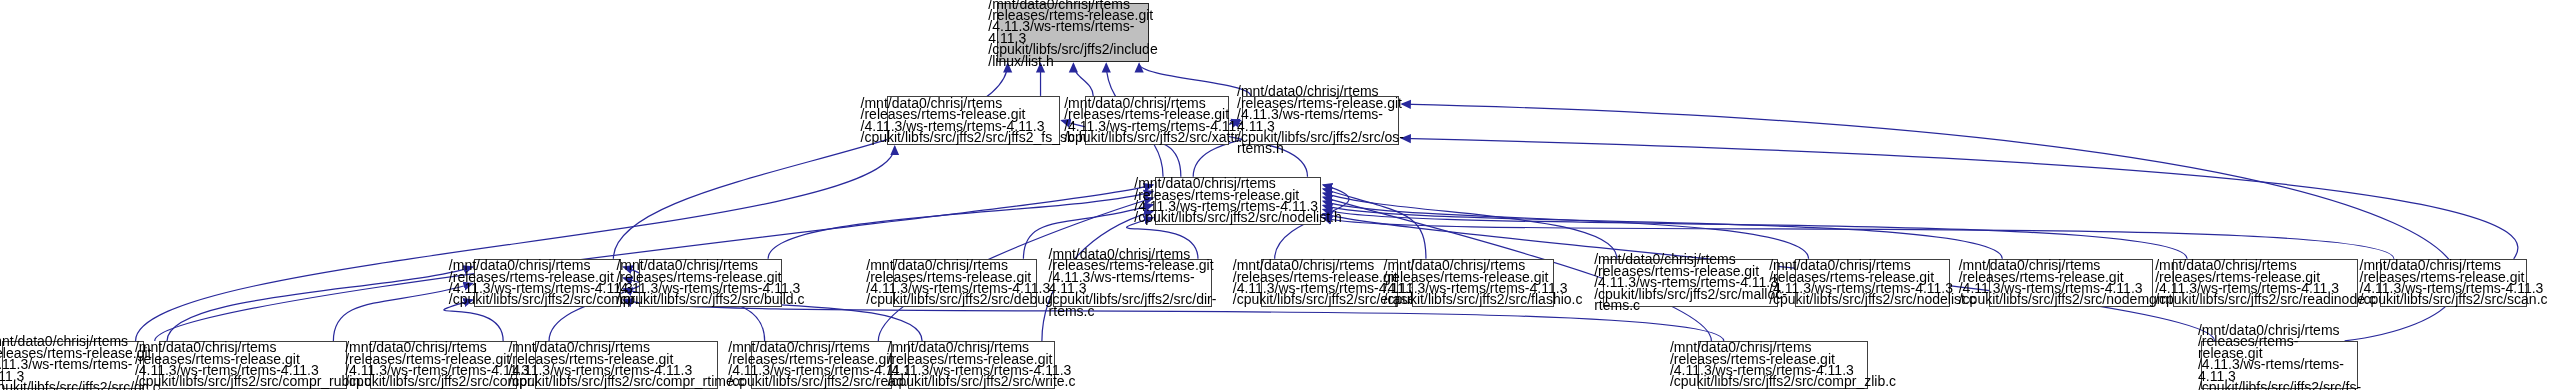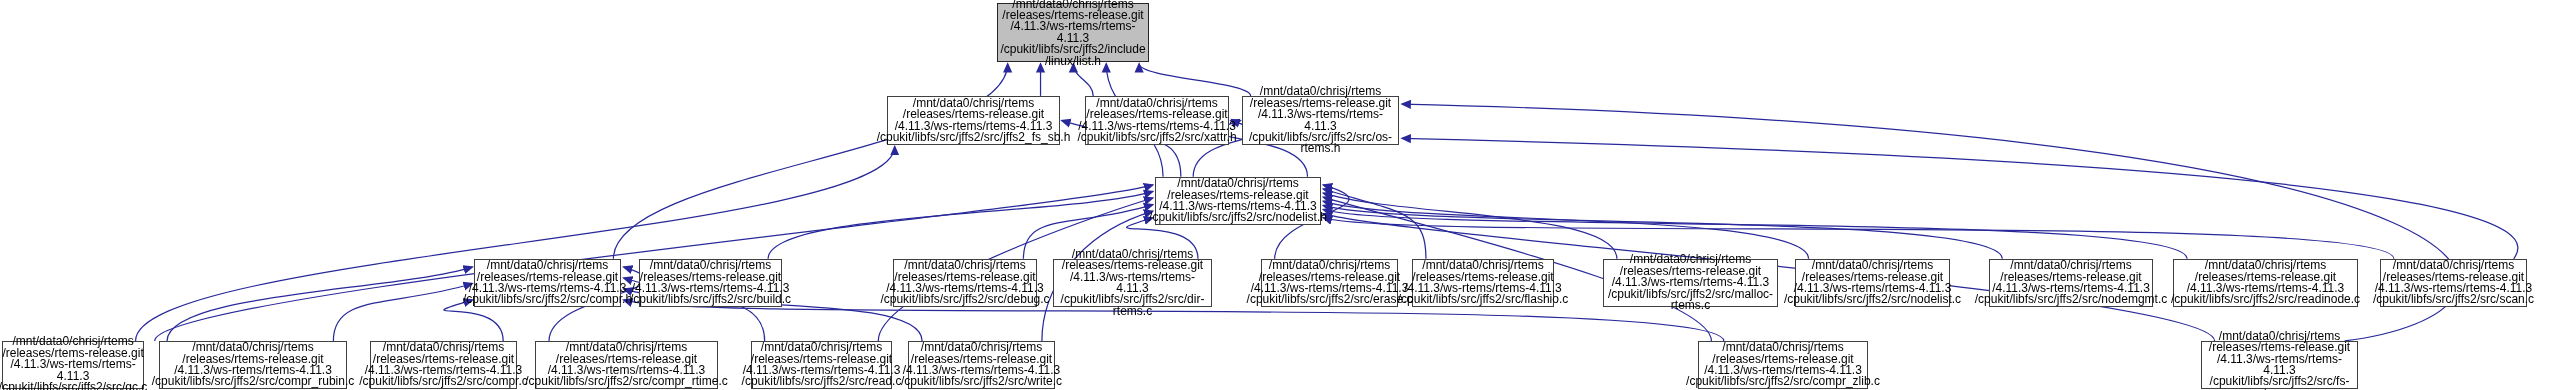--- a/index.html
+++ b/index.html
@@ -1,21 +1,21 @@
 <!DOCTYPE html>
 <html style="font-size:11px"><head>
 <meta charset="utf-8">
 <style>
   html,body{margin:0;padding:0;background:#ffffff;}
   #canvas{position:relative;width:2576px;height:391px;background:#ffffff;overflow:hidden;
           font-family:"Liberation Sans","DejaVu Sans",sans-serif;}
   #edge-layer{position:absolute;left:0;top:0;z-index:1;}
   .gnode{position:absolute;z-index:2;box-sizing:border-box;background:#ffffff;
-         border:1px solid #404040;color:#000000;font-size:12px;line-height:11.4px;
-         text-align:center;white-space:pre-line;display:flex;align-items:center;justify-content:center;
+         border:1px solid #404040;color:#000000;font-size:14px;line-height:11.4px;
+         text-align:left;white-space:pre-line;display:flex;align-items:center;justify-content:center;
          padding:0 1.4px;cursor:pointer;}
   .gnode.root{background:#bfbfbf;border:1.7px solid #262626;cursor:default;}
 </style>
 </head>
 <body>
 
 <div id="canvas">
   <svg id="edge-layer" width="2576" height="391" viewBox="0 0 3763 571">
       <defs>
         <marker id="arr" viewBox="0 0 10 10" refX="8.5" refY="5" markerWidth="8.5" markerHeight="8.5" orient="auto">

